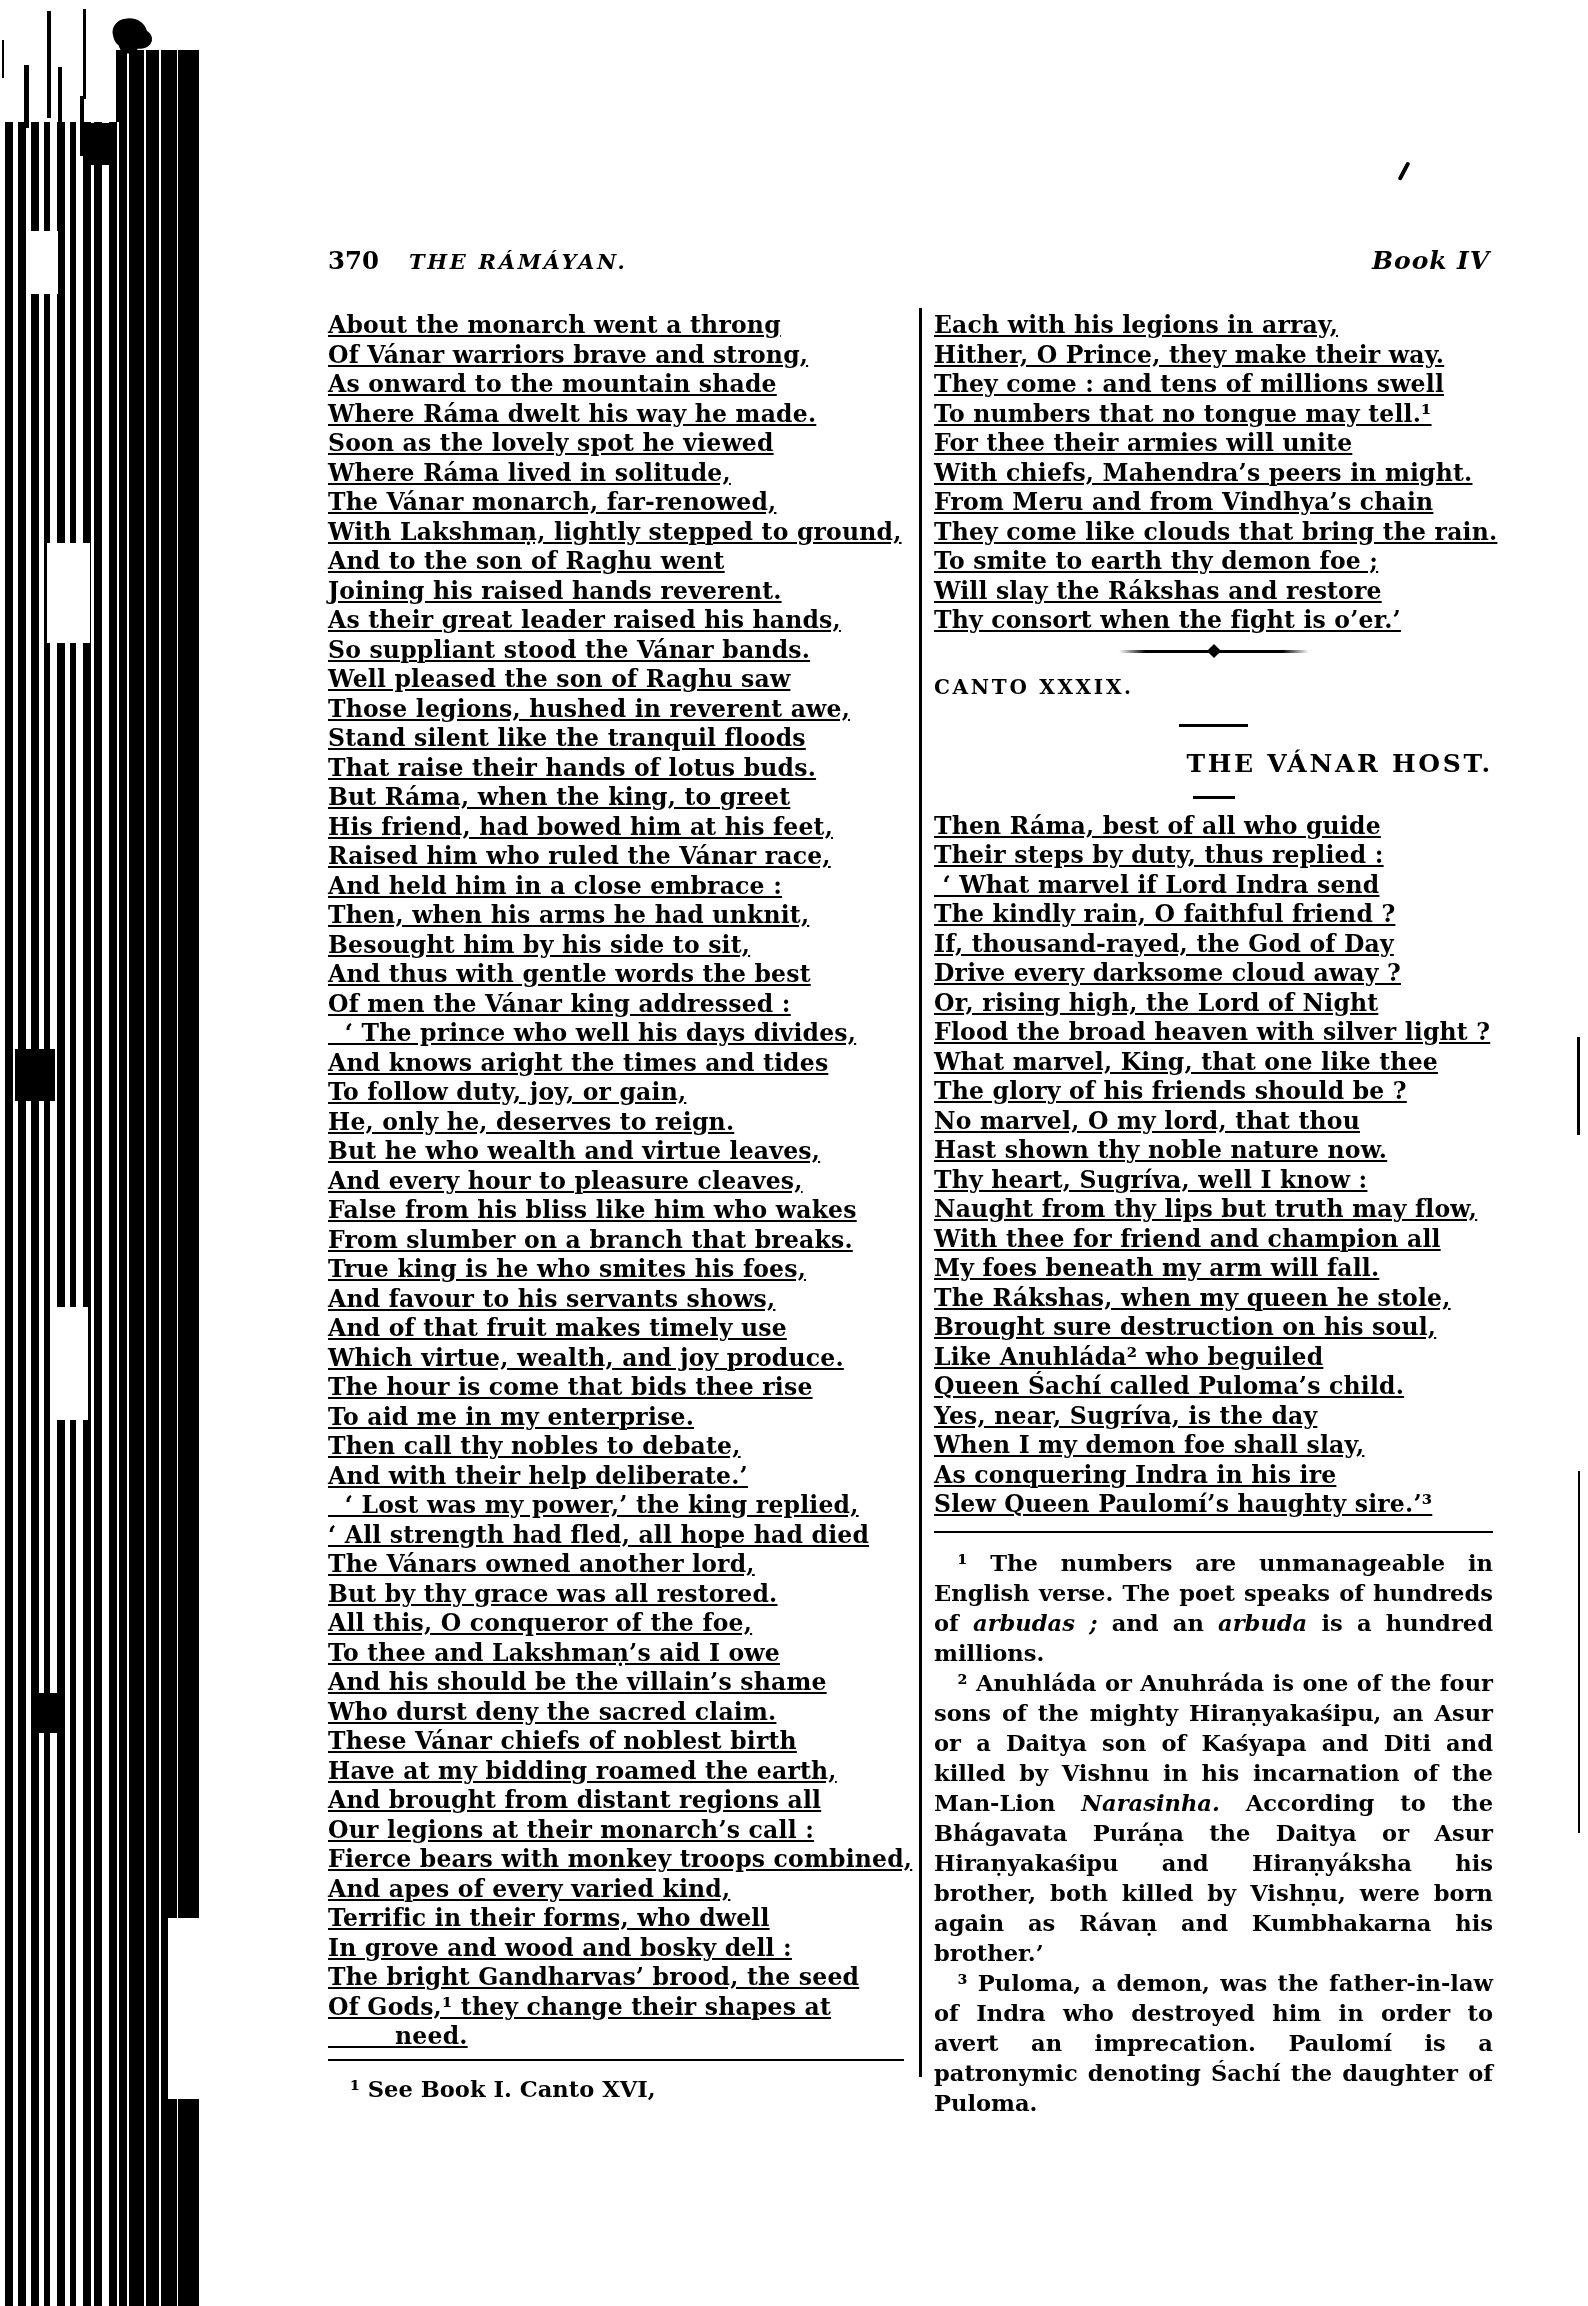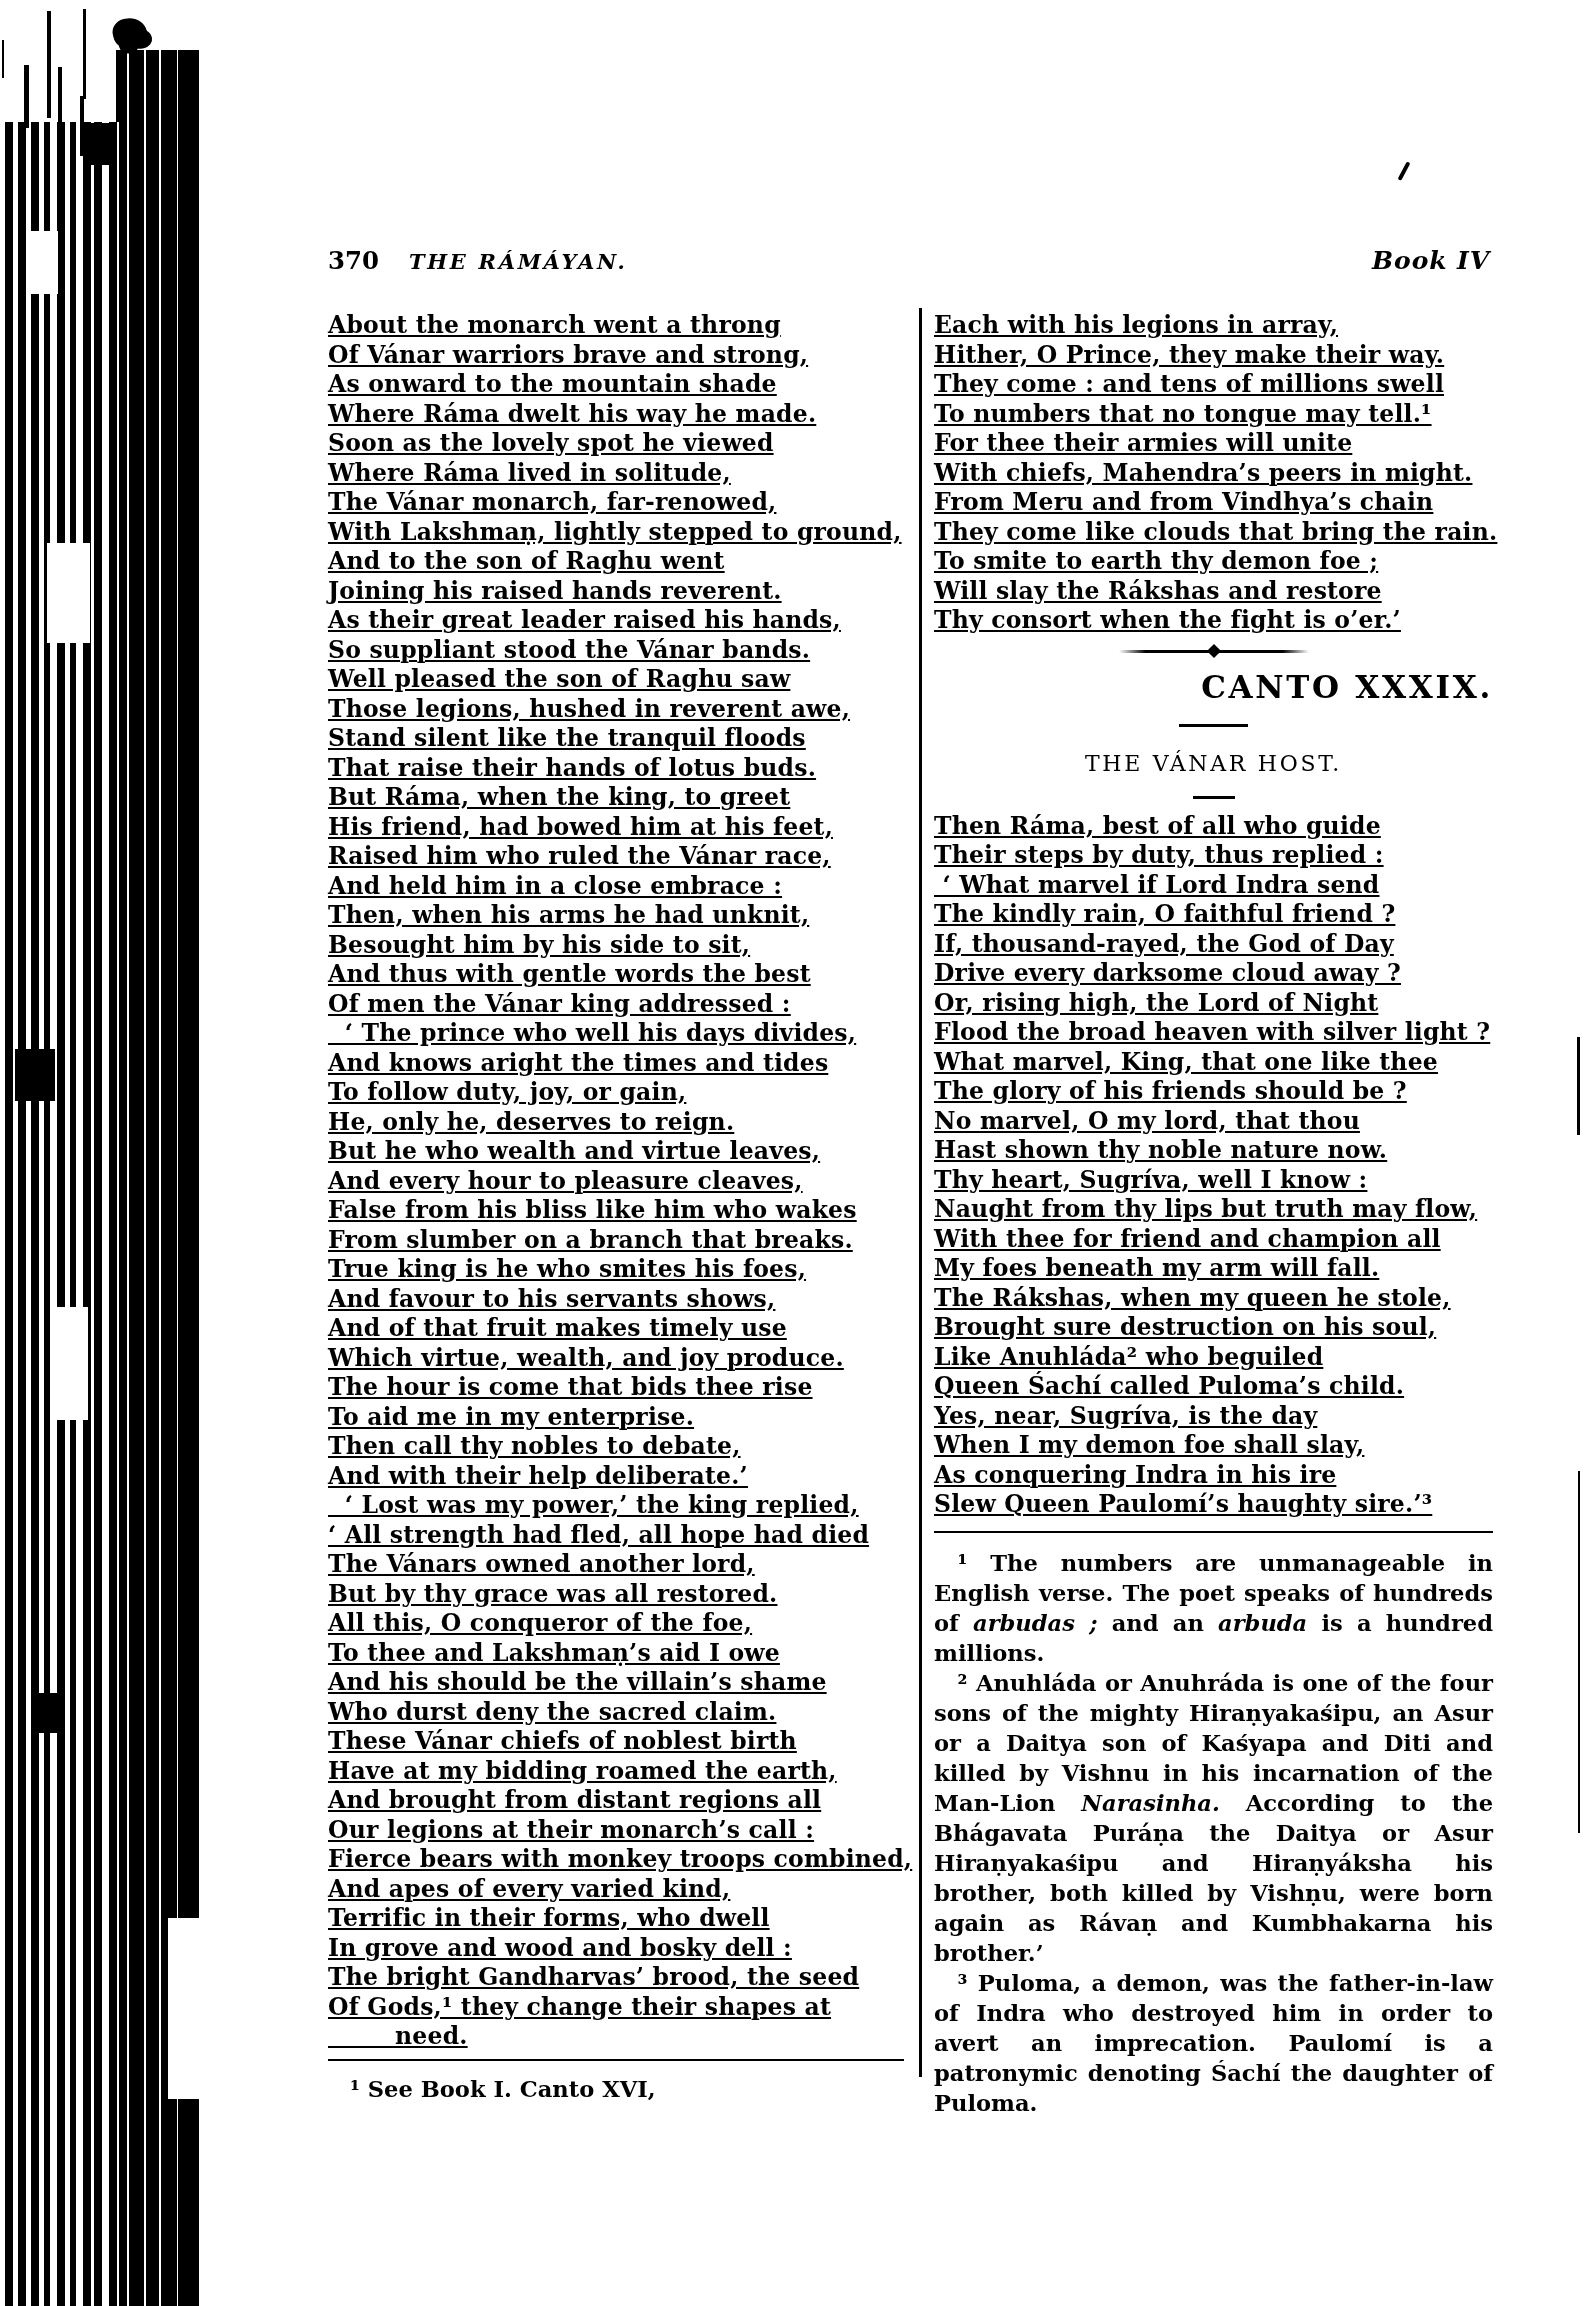--- a/index.html
+++ b/index.html
@@ -54,23 +54,23 @@
   .fn-left{margin-top:12.7px;padding-left:22px;font-size:22.6px;line-height:30px;font-weight:bold;}
   #right-footnotes{margin-top:14.5px;}
   #right-footnotes p{margin:0;text-align:justify;text-indent:23.5px;font-size:22.6px;line-height:30px;font-weight:bold;}
   .it{font-style:italic;}
   
   .ornament{position:relative;width:190px;height:9px;margin:11px auto 0 auto;}
   .ornament .oline{position:absolute;left:0;right:0;top:3.6px;height:2.7px;
     background:linear-gradient(90deg,rgba(0,0,0,0),#000 14%,#000 86%,rgba(0,0,0,0));}
   .ornament .odiamond{position:absolute;left:50%;top:50%;width:10px;height:10px;background:#000;
     transform:translate(-50%,-50%) rotate(45deg);}
-  .canto{margin:12.7px 0 0 0;text-align:right;font-size:31px;line-height:38px;font-weight:bold;letter-spacing:2.7px;}
+  .canto{margin:12.7px 0 0 0;text-align:left;font-size:20px;line-height:38px;font-weight:bold;letter-spacing:2.7px;}
   .hr-short{width:69px;height:2.7px;background:#000;margin:18px auto 0 auto;}
-  .subcanto{margin:20px 0 0 0;text-align:center;font-size:22px;line-height:33px;font-weight:normal;letter-spacing:2.7px;}
+  .subcanto{margin:20px 0 0 0;text-align:right;font-size:25px;line-height:33px;font-weight:bold;letter-spacing:2.7px;}
   .hr-shorter{width:42px;margin-top:16.3px;}
   #right-verse-2{margin-top:12.7px;}
 </style>
 </head>
 <body>
 
 <div id="gutter">
   <div class="g-dense"></div>
   <div class="g-stripes"></div>
   <div class="g-a"></div>

